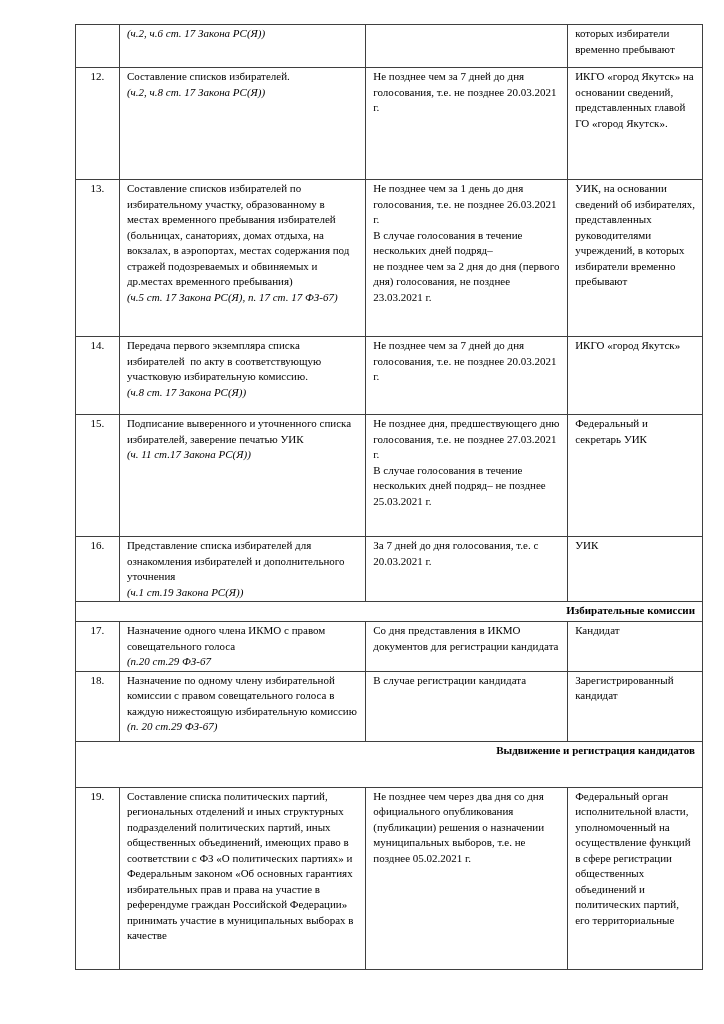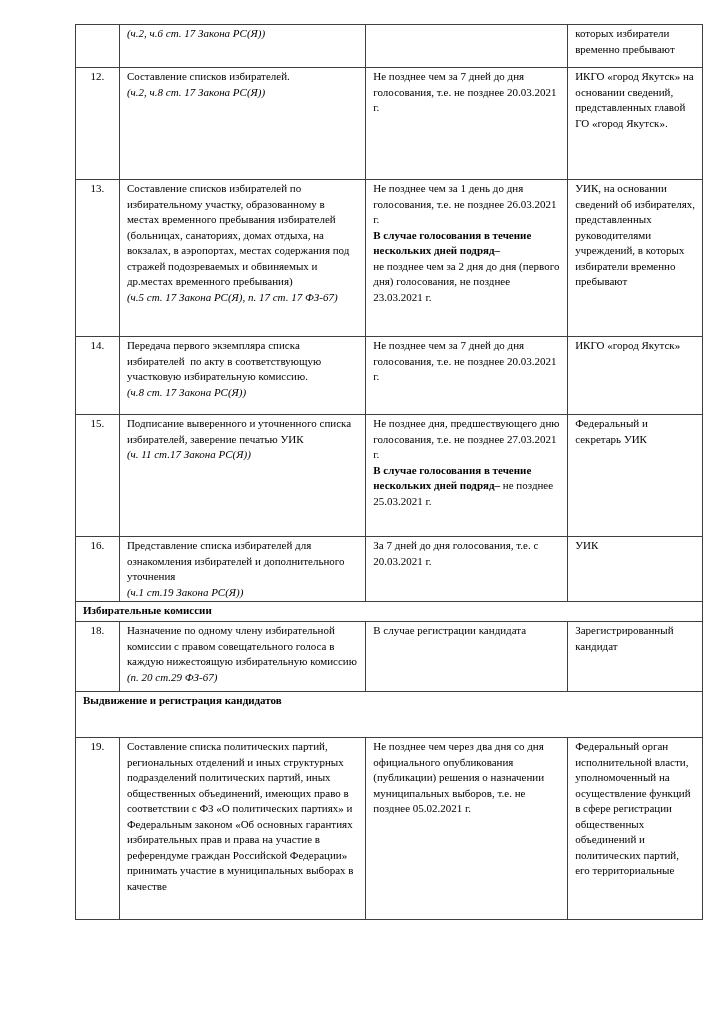--- a/index.html
+++ b/index.html
@@ -33,28 +33,28 @@
     white-space: pre-wrap;
     overflow: hidden;
     word-wrap: break-word;
   }
   td.num-cell {
     text-align: center;
     padding-right: 5px;
     padding-left: 2px;
   }
   td.section-cell {
-    text-align: left;
+    text-align: right;
     font-weight: bold;
     vertical-align: middle;
     padding: 1px 4px;
     white-space: normal;
   }
   .run-i { font-style: italic; }
-  .run-b { font-weight: bold; }
+  .run-b { font-weight: normal; }
   col.c-num  { width: 7.0%; }
   col.c-desc { width: 39.3%; }
   col.c-dead { width: 32.2%; }
   col.c-resp { width: 21.5%; }
 </style>
 </head>
 <body>
 
 <div class="page">
   <table class="doc-table">
@@ -105,20 +105,27 @@
         <tr style="height: 61px;">
           <td class="num-cell">16.</td>
           <td><span class="">Представление списка избирателей для ознакомления избирателей и дополнительного уточнения
 </span><span class="run-i ">(ч.1 ст.19 Закона РС(Я))</span></td>
           <td><span class="">За 7 дней до дня голосования, т.е. с 20.03.2021 г.</span></td>
           <td>УИК</td>
         </tr>
         <tr style="height: 20px;">
           <td colspan="4" class="section-cell">Избирательные комиссии</td>
         </tr>
+        <tr style="height: 47px;">
+          <td class="num-cell">17.</td>
+          <td><span class="">Назначение одного члена ИКМО с правом совещательного голоса
+</span><span class="run-i ">(п.20 ст.29 ФЗ-67</span></td>
+          <td><span class="">Со дня представления в ИКМО документов для регистрации кандидата</span></td>
+          <td>Кандидат</td>
+        </tr>
         <tr style="height: 70px;">
           <td class="num-cell">18.</td>
           <td><span class="">Назначение по одному члену избирательной комиссии с правом совещательного голоса в каждую нижестоящую избирательную комиссию
 </span><span class="run-i ">(п. 20 ст.29 ФЗ-67)</span></td>
           <td><span class="">В случае регистрации кандидата</span></td>
           <td>Зарегистрированный кандидат</td>
         </tr>
         <tr style="height: 46px;">
           <td colspan="4" class="section-cell">Выдвижение и регистрация кандидатов</td>
         </tr>

